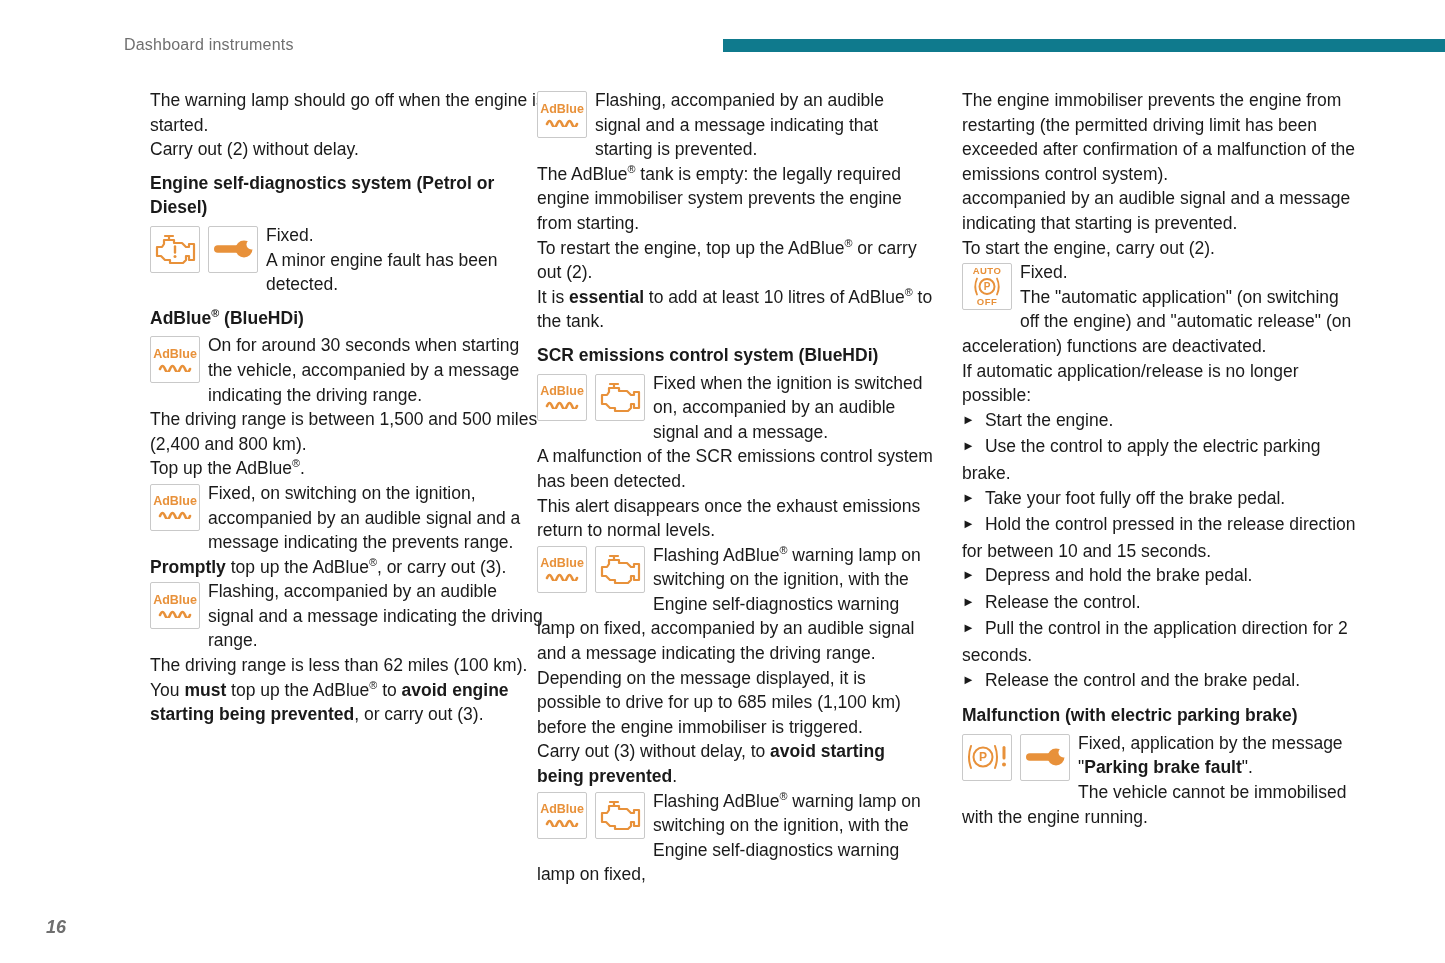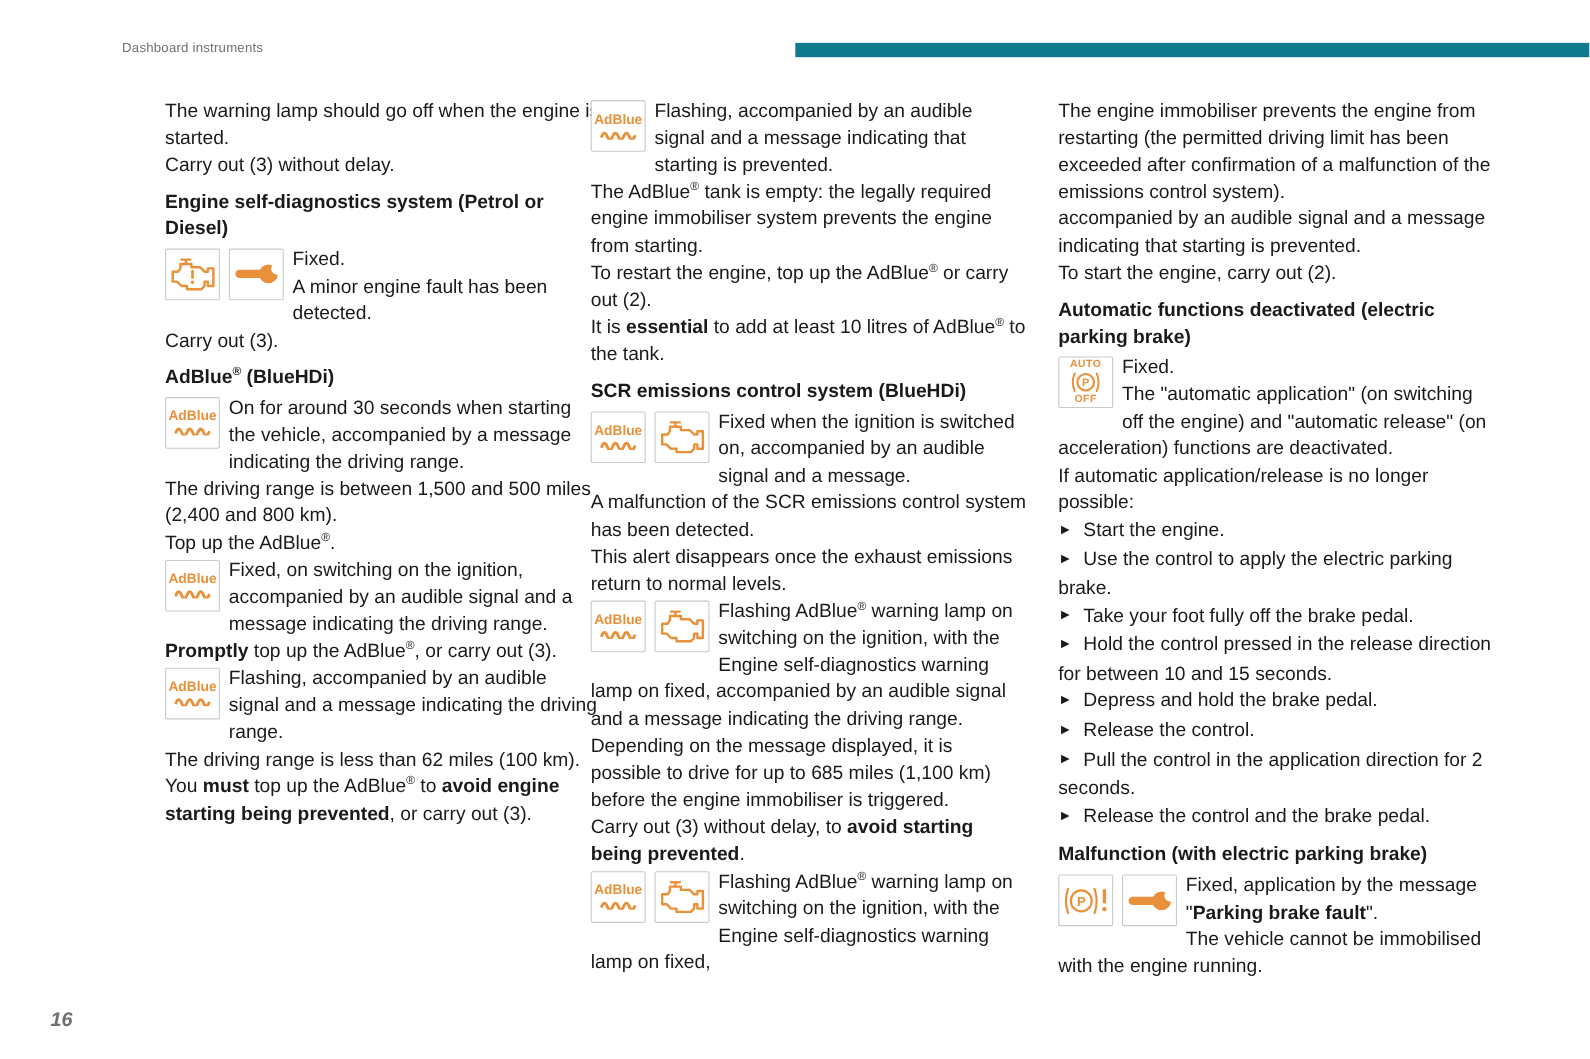--- a/index.html
+++ b/index.html
@@ -7,22 +7,22 @@
     --orange:#E8913A;
     --text:#1A1A1A;
     --gray:#6F6F6F;
     --border:#C9C9C9;
   }
   *{box-sizing:border-box;margin:0;padding:0;}
   html,body{width:1445px;height:963px;background:#fff;overflow:hidden;}
   body{font-family:"Liberation Sans", sans-serif;color:var(--text);position:relative;}
 
   .page-header-title{
-    position:absolute;left:111px;top:36px;
-    font-size:12px;color:var(--gray);letter-spacing:0.2px;
+    position:absolute;left:124px;top:36px;
+    font-size:16px;color:var(--gray);letter-spacing:0.2px;
   }
   .accent-bar{
     position:absolute;left:723px;top:39px;right:0;height:13px;
     background:var(--accent);
   }
   .page-number{
     position:absolute;left:46px;top:917px;
     font-size:18px;font-weight:bold;color:var(--gray);font-style:italic;
   }
 
@@ -70,52 +70,51 @@
   }
 </style>
 </head>
 <body>
 
 <div class="page-header-title">Dashboard instruments</div>
 <div class="accent-bar"></div>
 
 <div class="col col-1">
     <div class="para"><span>The warning lamp should go off when the engine is started.</span></div>
-    <div class="para"><span>Carry out (3) without delay.</span></div>
+    <div class="para"><span>Carry out (2) without delay.</span></div>
     <div class="heading"><span>Engine self-diagnostics system (Petrol or Diesel)</span></div>
     <div class="para"><span class="lamp">
         <svg width="44" height="33" viewBox="0 0 44 33">
           <path d="M16 7 V3 M12 3 H20" stroke-width="2.2" fill="none" stroke="#E8913A" stroke-linejoin="round" stroke-linecap="round"></path>
           <path d="M11 7 H21 V10 H29 L33 14 H36 V11 H41 V27 H36 V23 H33 V27 L30 30 H17 V27 H12 L8 23 H4 V14 H9 L11 11 Z" stroke-width="2.2" fill="none" stroke="#E8913A" stroke-linejoin="round" stroke-linecap="round"></path>
           <path d="M22 13.5 V19.5" stroke-width="2.4" fill="none" stroke="#E8913A" stroke-linejoin="round" stroke-linecap="round"></path>
           <circle cx="22" cy="23.6" r="1.5" fill="#E8913A"></circle>
         </svg>
       </span><span class="lamp">
         <svg width="40" height="20" viewBox="0 0 40 20">
           <circle cx="31" cy="10" r="8.5" fill="#E8913A"></circle>
           <circle cx="38.5" cy="5.5" r="5" fill="#fff"></circle>
           <rect x="1" y="6.2" width="30" height="7.6" rx="3.8" fill="#E8913A"></rect>
         </svg>
       </span><span>Fixed.</span><br><span>A minor engine fault has been detected.</span></div>
-    <div class="para"><span>Carry out (3).</span></div>
     <div class="heading"><span>AdBlue</span><sup>®</sup><span> (BlueHDi)</span></div>
     <div class="para"><span class="lamp">
         <div class="adb-txt">AdBlue</div>
         <svg width="34" height="10" viewBox="0 0 34 10">
           <path d="M2 7 Q4.5 1 7 7 T12 7 T17 7 T22 7 T27 7 T32 7" stroke-width="2.6" fill="none" stroke="#E8913A" stroke-linejoin="round" stroke-linecap="round"></path>
         </svg>
       </span><span>On for around 30 seconds when starting the vehicle, accompanied by a message indicating the driving range.</span></div>
     <div class="para"><span>The driving range is between 1,500 and 500 miles (2,400 and 800 km).</span></div>
     <div class="para"><span>Top up the AdBlue</span><sup>®</sup><span>.</span></div>
     <div class="para"><span class="lamp">
         <div class="adb-txt">AdBlue</div>
         <svg width="34" height="10" viewBox="0 0 34 10">
           <path d="M2 7 Q4.5 1 7 7 T12 7 T17 7 T22 7 T27 7 T32 7" stroke-width="2.6" fill="none" stroke="#E8913A" stroke-linejoin="round" stroke-linecap="round"></path>
         </svg>
-      </span><span>Fixed, on switching on the ignition, accompanied by an audible signal and a message indicating the driving range.</span></div>
+      </span><span>Fixed, on switching on the ignition, accompanied by an audible signal and a message indicating the prevents range.</span></div>
     <div class="para"><b>Promptly</b><span> top up the AdBlue</span><sup>®</sup><span>, or carry out (3).</span></div>
     <div class="para"><span class="lamp">
         <div class="adb-txt">AdBlue</div>
         <svg width="34" height="10" viewBox="0 0 34 10">
           <path d="M2 7 Q4.5 1 7 7 T12 7 T17 7 T22 7 T27 7 T32 7" stroke-width="2.6" fill="none" stroke="#E8913A" stroke-linejoin="round" stroke-linecap="round"></path>
         </svg>
       </span><span>Flashing, accompanied by an audible signal and a message indicating the driving range.</span></div>
     <div class="para"><span>The driving range is less than 62 miles (100 km).</span></div>
     <div class="para"><span>You </span><b>must</b><span> top up the AdBlue</span><sup>®</sup><span> to </span><b>avoid engine starting being prevented</b><span>, or carry out (3).</span></div>
   </div>
@@ -165,21 +164,20 @@
         <svg width="44" height="33" viewBox="0 0 44 33">
           <path d="M16 7 V3 M12 3 H20" stroke-width="2.2" fill="none" stroke="#E8913A" stroke-linejoin="round" stroke-linecap="round"></path>
           <path d="M11 7 H21 V10 H29 L33 14 H36 V11 H41 V27 H36 V23 H33 V27 L30 30 H17 V27 H12 L8 23 H4 V14 H9 L11 11 Z" stroke-width="2.2" fill="none" stroke="#E8913A" stroke-linejoin="round" stroke-linecap="round"></path>
         </svg>
       </span><span>Flashing AdBlue</span><sup>®</sup><span> warning lamp on switching on the ignition, with the Engine self-diagnostics warning lamp on fixed,</span></div>
   </div>
 <div class="col col-3">
     <div class="para"><span>The engine immobiliser prevents the engine from restarting (the permitted driving limit has been exceeded after confirmation of a malfunction of the emissions control system).</span></div>
     <div class="para"><span>accompanied by an audible signal and a message indicating that starting is prevented.</span></div>
     <div class="para"><span>To start the engine, carry out (2).</span></div>
-    <div class="heading"><span>Automatic functions deactivated (electric parking brake)</span></div>
     <div class="para"><span class="lamp">
         <div class="mini-txt">AUTO</div>
         <svg width="30" height="19" viewBox="0 0 30 19">
           <circle cx="15" cy="9.5" r="7.5" stroke-width="2" fill="none" stroke="#E8913A" stroke-linejoin="round" stroke-linecap="round"></circle>
           <text x="15" y="13.1" text-anchor="middle" font-family="Liberation Sans, sans-serif" font-weight="bold" font-size="10" fill="#E8913A">P</text>
           <path d="M5 1.5 Q1.5 9.5 5 17.5 M25 1.5 Q28.5 9.5 25 17.5" stroke-width="1.8" fill="none" stroke="#E8913A" stroke-linejoin="round" stroke-linecap="round"></path>
         </svg>
         <div class="mini-txt">OFF</div>
       </span><span>Fixed.</span><br><span>The "automatic application" (on switching off the engine) and "automatic release" (on acceleration) functions are deactivated.</span></div>
     <div class="para"><span>If automatic application/release is no longer possible:</span></div>

